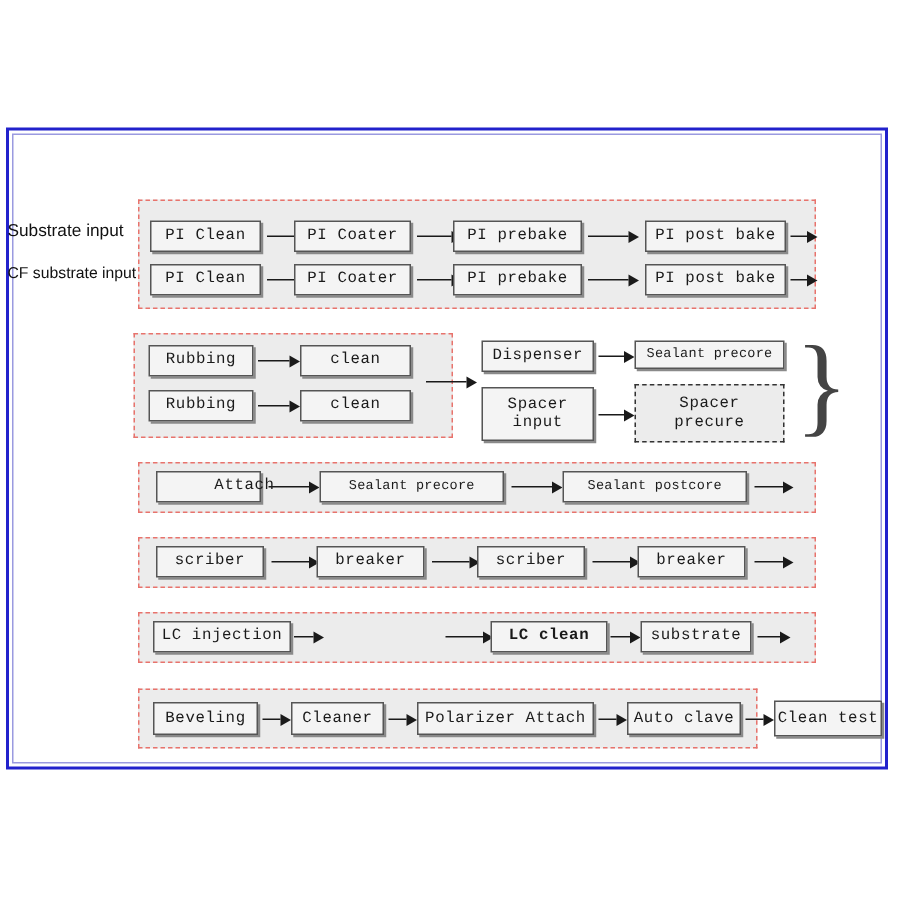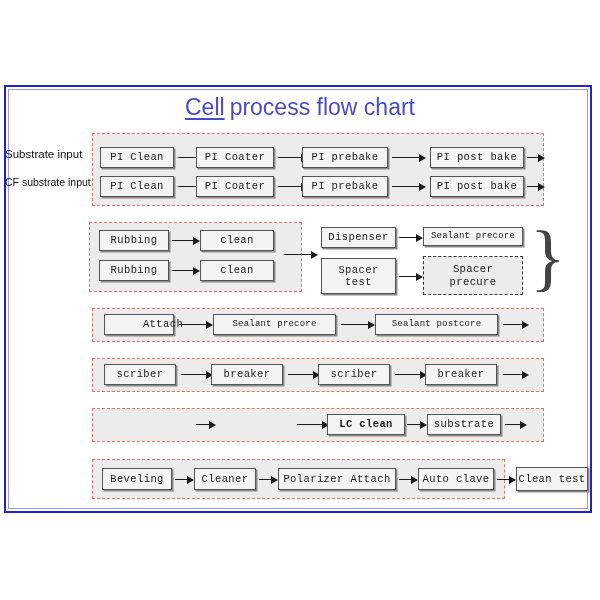--- a/index.html
+++ b/index.html
@@ -113,23 +113,20 @@
     font-weight: 300;
   }
 </style>
 </head>
 <body>
 
 <div id="stage">
 
   <div id="slide-frame"></div>
 
-  <div id="title">
-    <span class="hl">Cell</span><span>process flow chart</span>
-  </div>
 
   <div class="group" style="left:92px; top:133px; width:452px; height:73px;"></div>
 
   <div class="side-label" style="left:5px; top:148px; font-size:11.5px;">Substrate input</div>
   <div class="side-label" style="left:5px; top:176px; font-size:10.5px;">CF substrate input</div>
 
   <div class="pbox" style="left:100px; top:147px; width:74px; height:21px;">PI Clean</div>
   <div class="arrow" style="left:178px; top:153px; width:28px;">
     <span class="shaft" style="width:21px;"></span>
       <span class="head" style="left:21px;"></span>
@@ -194,21 +191,21 @@
 
   <div class="pbox" style="left:321px; top:227px; width:75px; height:21px;">Dispenser</div>
   <div class="arrow" style="left:399px; top:233px; width:24px;">
     <span class="shaft" style="width:17px;"></span>
       <span class="head" style="left:17px;"></span>
   </div>
   <div class="pbox small" style="left:423px; top:227px; width:100px; height:19px;">Sealant precore</div>
 
   <div class="pbox two-line" style="left:321px; top:258px; width:75px; height:36px;">
     <span>Spacer</span>
-    <span>test</span>
+    <span>input</span>
   </div>
   <div class="arrow" style="left:399px; top:272px; width:24px;">
     <span class="shaft" style="width:17px;"></span>
       <span class="head" style="left:17px;"></span>
   </div>
   <div class="pbox dashed two-line" style="left:423px; top:256px; width:100px; height:39px;">
     <span>Spacer</span>
     <span>precure</span>
   </div>
 
@@ -250,20 +247,21 @@
       <span class="head" style="left:25px;"></span>
   </div>
   <div class="pbox" style="left:425px; top:364px; width:72px; height:21px;">breaker</div>
   <div class="arrow" style="left:503px; top:370px; width:26px;">
     <span class="shaft" style="width:19px;"></span>
       <span class="head" style="left:19px;"></span>
   </div>
 
   <div class="group" style="left:92px; top:408px; width:452px; height:34px;"></div>
 
+  <div class="pbox" style="left:102px; top:414px; width:92px; height:21px;">LC injection</div>
   <div class="arrow" style="left:196px; top:420px; width:20px;">
     <span class="shaft" style="width:13px;"></span>
       <span class="head" style="left:13px;"></span>
   </div>
   <div class="arrow" style="left:297px; top:420px; width:32px;">
     <span class="shaft" style="width:25px;"></span>
       <span class="head" style="left:25px;"></span>
   </div>
   <div class="pbox" style="left:327px; top:414px; width:78px; height:21px;font-weight:bold;">LC clean</div>
   <div class="arrow" style="left:407px; top:420px; width:20px;">

